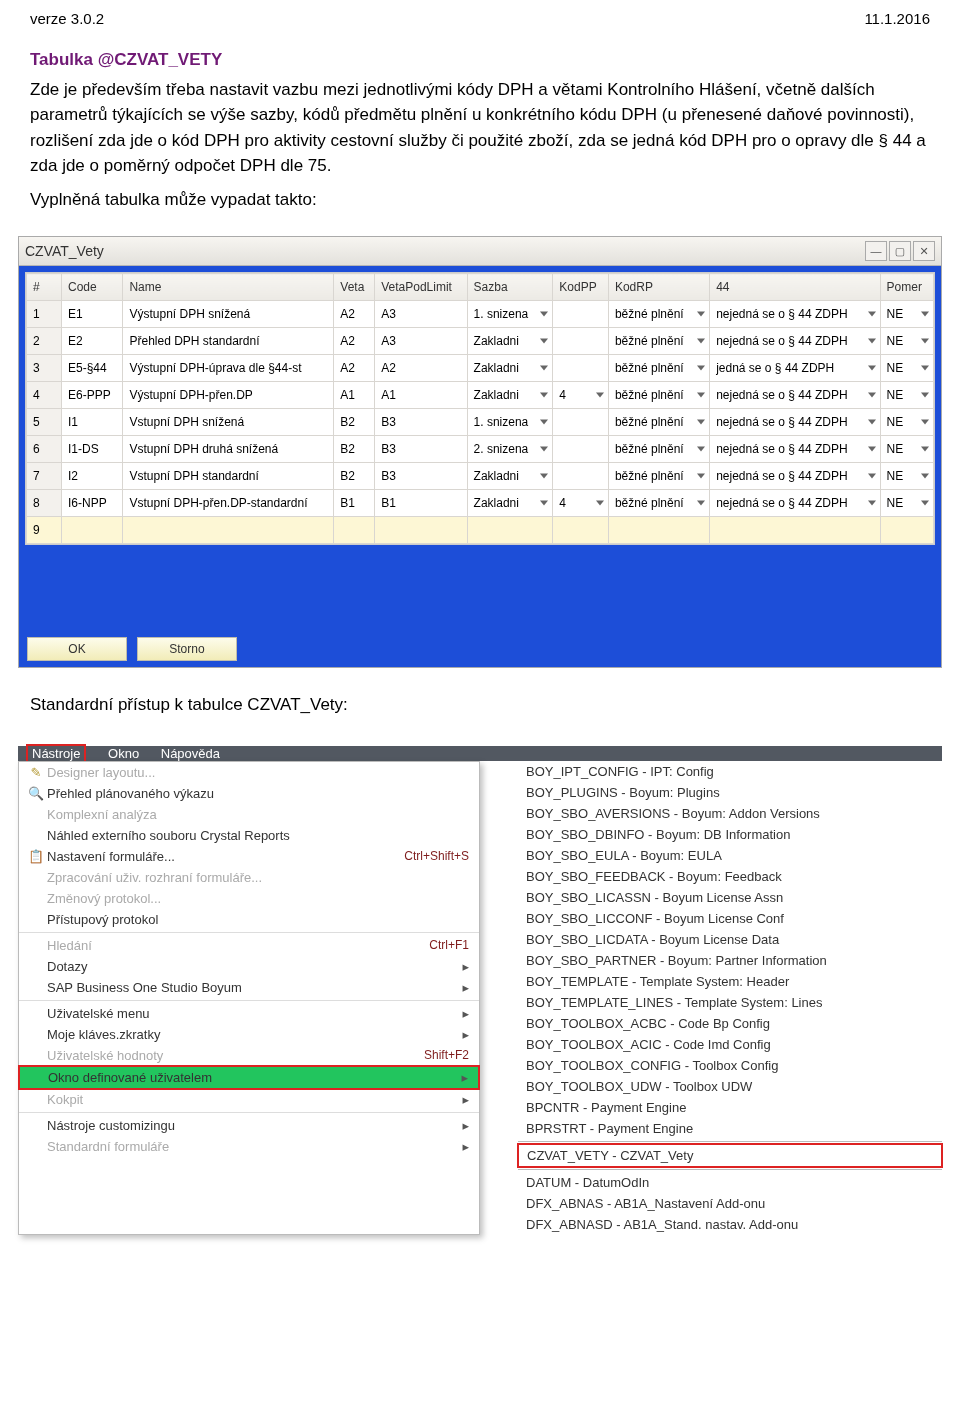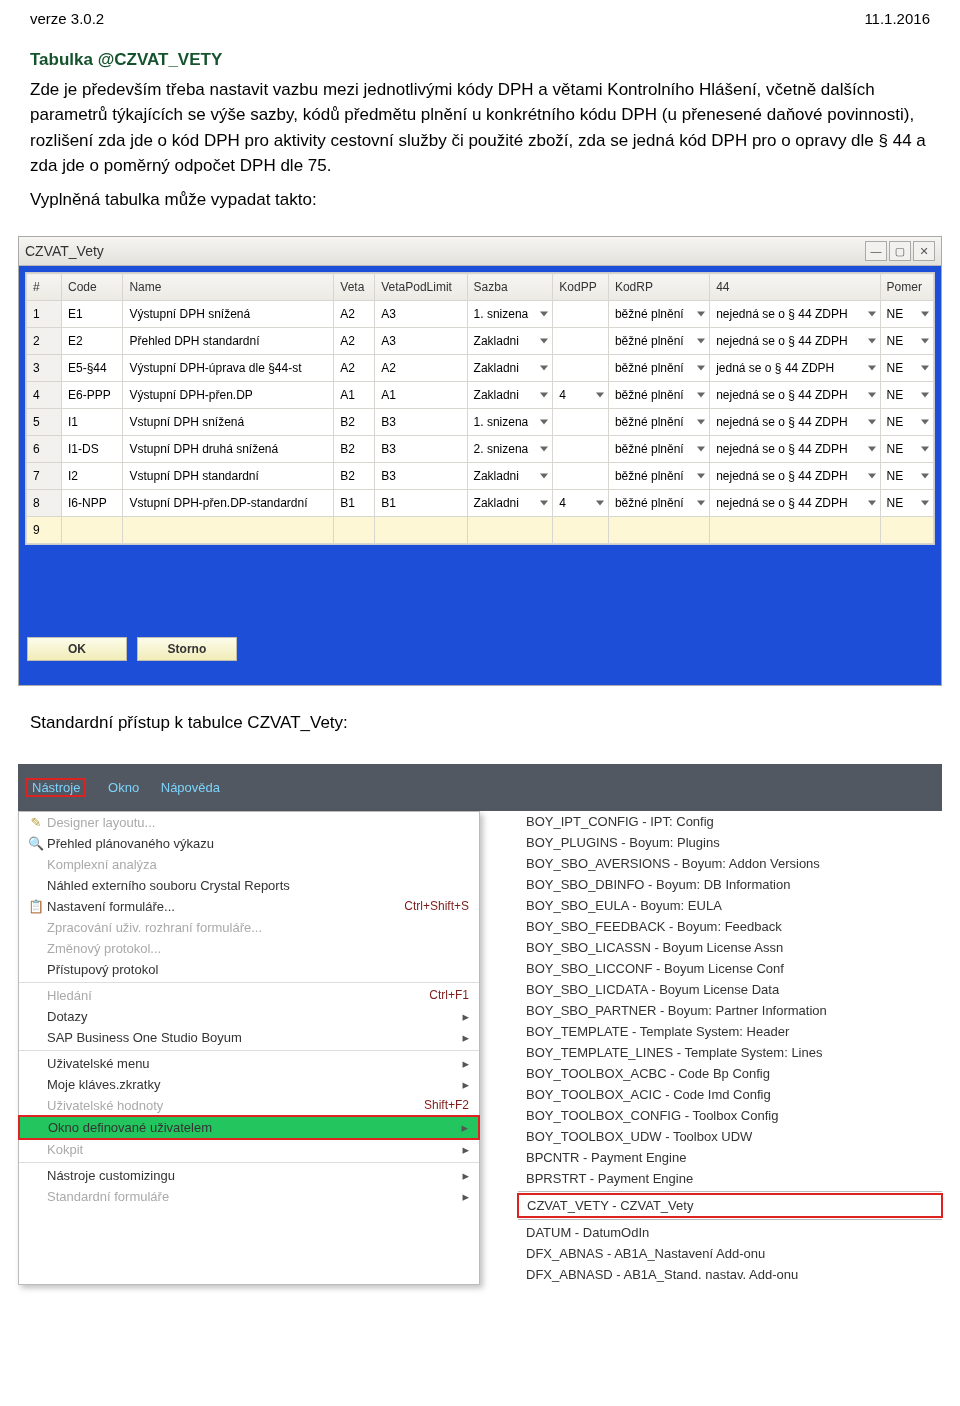--- a/index.html
+++ b/index.html
@@ -18,21 +18,21 @@
   }
   .body-text {
     padding: 10px 30px 8px 30px;
     font-size: 17px;
     line-height: 1.5;
   }
   .body-text h2 {
     margin: 10px 0 4px 0;
     font-size: 17px;
     font-weight: bold;
-    color: #14532d;
+    color: #701a75;
   }
   .body-text p { margin: 4px 0 8px 0; }
   .subcap { margin: 6px 0 4px 0; }
 
   
   .win {
     margin: 8px 18px 16px 18px;
     border: 1px solid #aaa;
     background: #1d4ed8;
   }
@@ -68,38 +68,38 @@
   }
   .rownum { background:#f3f1ed; text-align:center; width:22px; }
   .dd-cell { position:relative; padding-right:16px !important; }
   .dd-cell .caret {
     position:absolute; right:4px; top:50%; transform:translateY(-50%);
     border-left:4px solid transparent;
     border-right:4px solid transparent;
     border-top:5px solid #666;
   }
   .active-row td { background: #fdf7d5; }
-  .btn-bar { padding: 6px 8px 24px 8px; font-weight: bold; }
+  .btn-bar { padding: 6px 8px 6px 8px; }
   .sap-btn {
     display:inline-block;
     min-width:70px;
     padding:4px 14px;
     border:1px solid #c0bdab;
     background: linear-gradient(#fdfceb,#f2ecb8);
     font-size:12px; color:#333;
     text-align:center;
     margin-right:6px;
   }
 
   
   .menubar {
     margin: 12px 18px 0 18px;
     background: #525861;
-    color: #7dd3fc;
-    padding: 16px 8px;
+    color: #ffffff;
+    padding: 0 8px;
     font-size: 13px;
   }
   .menubar span { margin-right: 18px; }
   .menubar .hl {
     border: 2px solid #d22;
     padding: 0 4px;
   }
 
   .menu-lists { display:flex; margin: 0 18px 20px 18px; }
   .ctx-menu {

